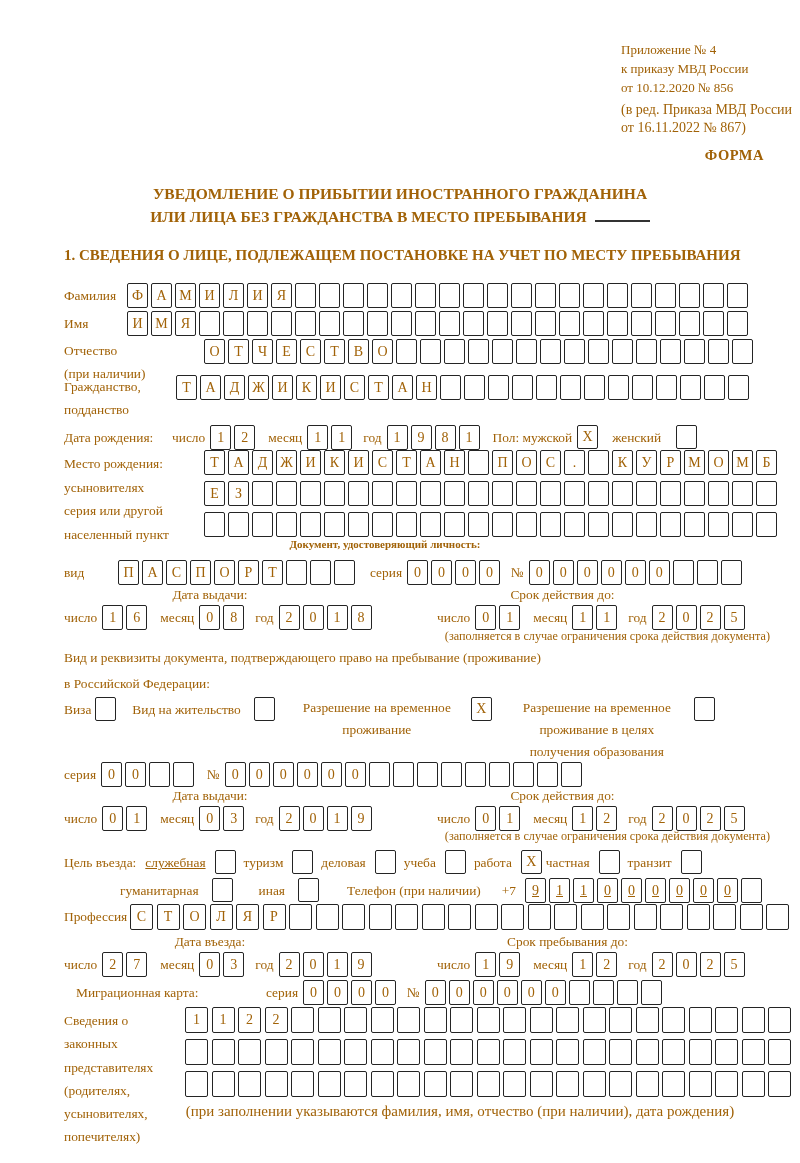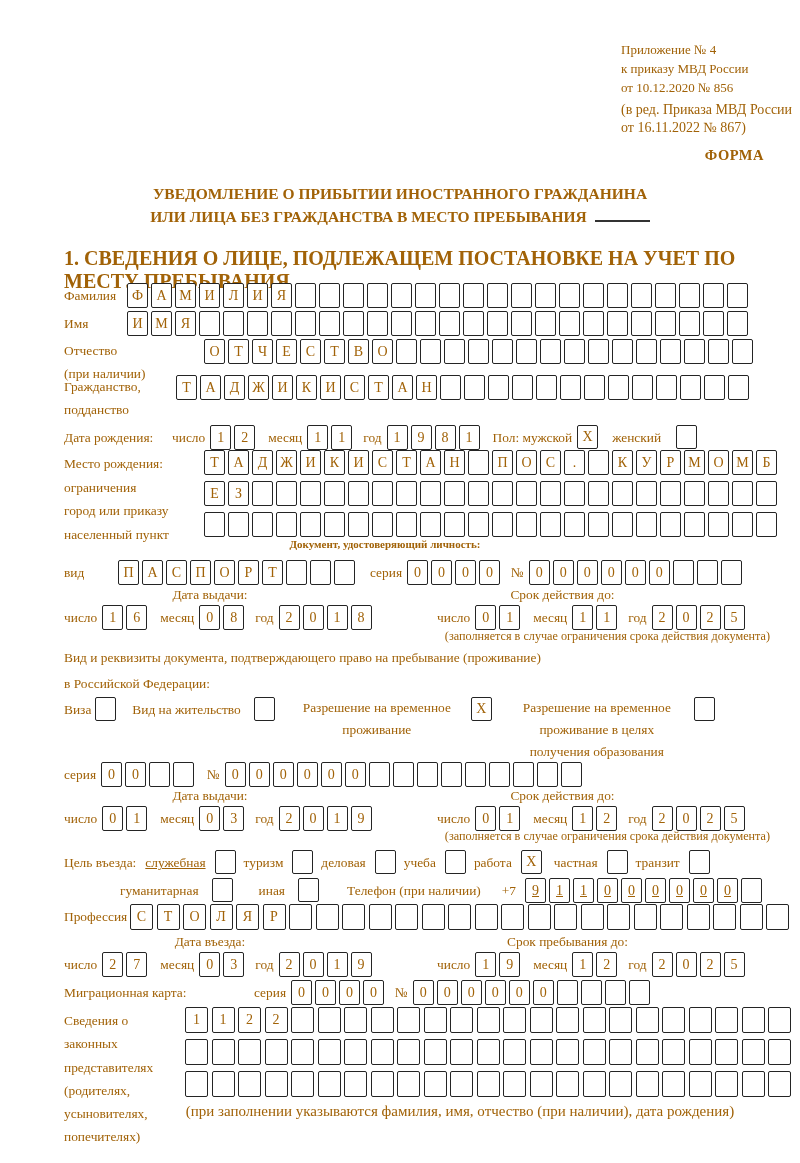--- a/index.html
+++ b/index.html
@@ -13,27 +13,27 @@
     overflow:hidden;
   }
   .abs{position:absolute;}
   
   .hdr{position:absolute;top:40px;left:621px;font-size:13px;line-height:19px;}
   .hdr .sub{font-size:14px;line-height:18px;display:block;margin-top:4px;}
   .forma{position:absolute;top:147px;right:36px;font-weight:bold;font-size:14.5px;letter-spacing:.5px;}
   
   .title{position:absolute;top:182px;left:0;right:0;text-align:center;font-weight:bold;font-size:15.5px;line-height:23px;}
   .blank-line{display:inline-block;width:55px;border-bottom:2px solid #333;margin-left:8px;}
-  .section1{position:absolute;top:247px;left:64px;font-weight:bold;font-size:20px;}
+  .section1{position:absolute;top:247px;left:64px;font-weight:bold;font-size:15px;}
   .doc-title{position:absolute;top:538px;left:0;right:30px;text-align:center;font-weight:bold;font-size:11px;}
   
   .row{position:absolute;left:64px;display:flex;align-items:flex-start;font-size:13.4px;}
   .lbl{line-height:25px;flex:0 0 auto;}
   .lbl-block{line-height:23px;flex:0 0 auto;}
-  .w62{width:63px;} .w112{width:112px;} .w140{width:140px;} .w66{width:66px;} .w120{width:121px;} .w150{width:150px;}
+  .w62{width:63px;} .w112{width:112px;} .w140{width:140px;} .w66{width:66px;} .w120{width:121px;} .w150{width:150px;margin-left:12px;}
   
   .cells{display:flex;flex:0 0 auto;}
   .cells-col .cells{margin-bottom:6px;}
   .cell{box-sizing:border-box;width:21px;height:25px;border:1.6px solid #242424;border-radius:2px;
         margin-right:3px;display:flex;align-items:center;justify-content:center;
         font-size:14px;flex:0 0 auto;background:#fff;}
   .lg .cell{width:23px;height:26px;margin-right:3.5px;}
   .cbx{box-sizing:border-box;width:21px;height:24px;border:1.6px solid #242424;border-radius:2px;
        display:inline-flex;align-items:center;justify-content:center;font-size:14px;flex:0 0 auto;}
   
@@ -222,22 +222,22 @@
       </span>
     <span class="dlbl ml10">Пол: мужской</span>
     <span class="cbx">X</span>
     <span class="dlbl ml14">женский</span>
     <span class="cbx ml10"></span>
   </div>
 
   <div class="row" style="top:450px">
     <span class="lbl-block w140" style="line-height:23.5px;padding-top:2px">
       <span>Место рождения:</span><br>
-      <span>ограничения</span><br>
-      <span>город или приказу</span><br>
+      <span>усыновителях</span><br>
+      <span>серия или другой</span><br>
       <span>населенный пункт</span>
     </span>
     <span class="cells-col">
       <span class="cells">
           <span class="cell">Т</span>
           <span class="cell">А</span>
           <span class="cell">Д</span>
           <span class="cell">Ж</span>
           <span class="cell">И</span>
           <span class="cell">К</span>
@@ -498,21 +498,21 @@
     <span class="dlbl ml6">служебная</span>
     <span class="cbx ml6"></span>
     <span class="dlbl ml8">туризм</span>
     <span class="cbx ml6"></span>
     <span class="dlbl ml8">деловая</span>
     <span class="cbx ml4" style="margin-left:4px"></span>
     <span class="dlbl ml8">учеба</span>
     <span class="cbx ml6"></span>
     <span class="dlbl ml8">работа</span>
     <span class="cbx" style="margin-left:4px">X</span>
-    <span class="dlbl" style="margin-left:12px">частная</span>
+    <span class="dlbl" style="margin-left:4px">частная</span>
     <span class="cbx ml6"></span>
     <span class="dlbl ml8">транзит</span>
     <span class="cbx ml6"></span>
   </div>
 
   <div class="row" style="top:878px">
     <span class="dlbl ml56">гуманитарная</span>
     <span class="cbx ml8"></span>
     <span class="dlbl ml18">иная</span>
     <span class="cbx ml8"></span>

